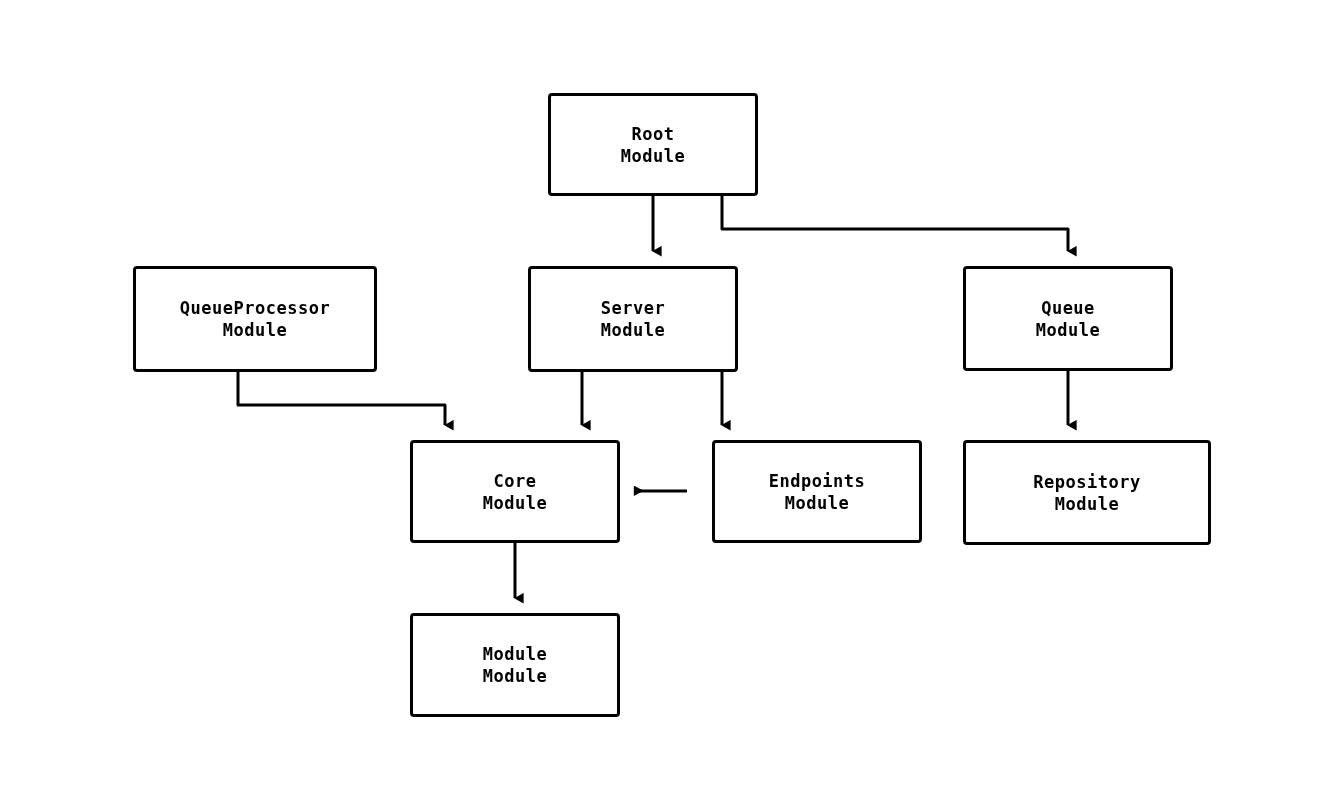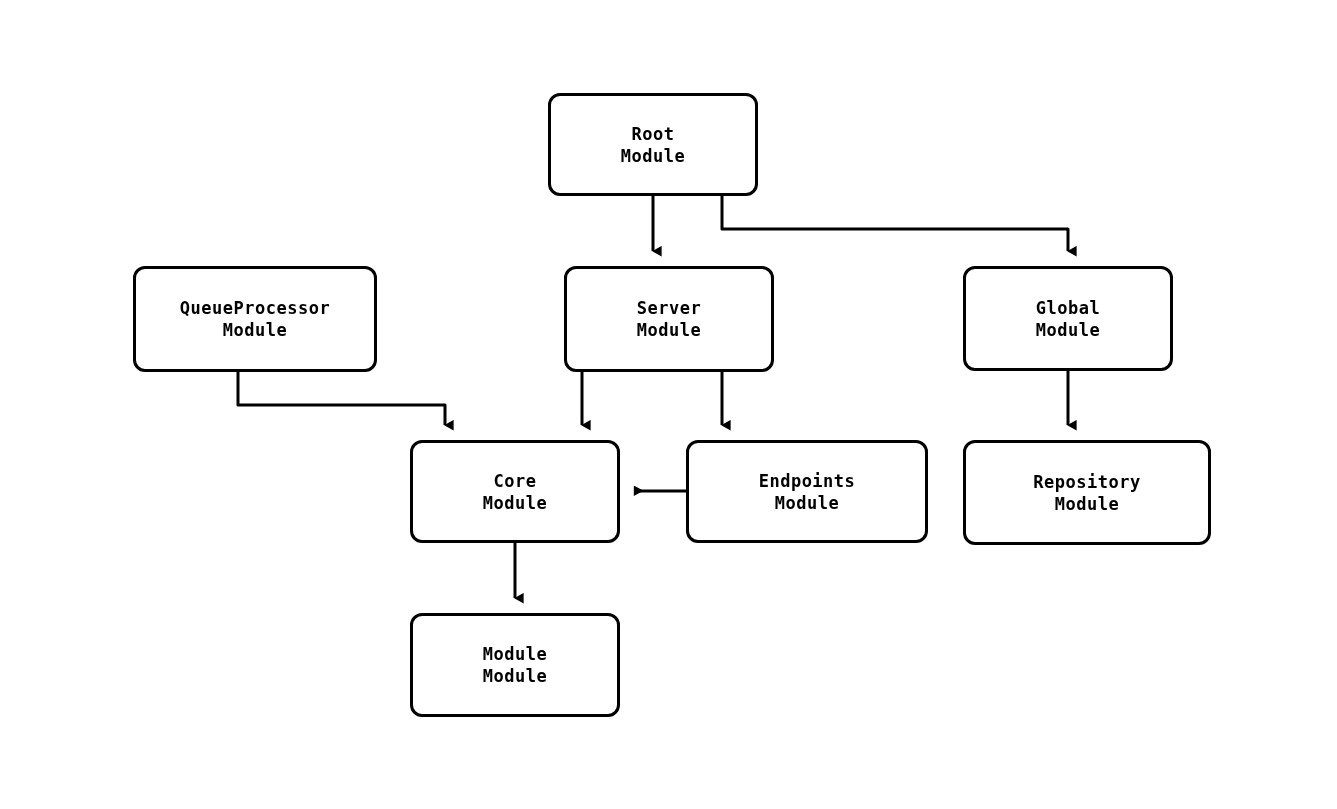--- a/index.html
+++ b/index.html
@@ -23,21 +23,21 @@
     position: absolute;
     left: 0;
     top: 0;
     width: 1337px;
     height: 809px;
   }
   .node {
     position: absolute;
     box-sizing: border-box;
     border: 3px solid #000000;
-    border-radius: 12px;
+    border-radius: 4px;
     background: #ffffff;
     display: flex;
     flex-direction: column;
     align-items: center;
     justify-content: center;
     text-align: center;
     z-index: 2;
   }
   .node-line {
     font-family: "DejaVu Sans Mono", "Liberation Mono", monospace;
@@ -84,36 +84,36 @@
   <div class="node" style="left:548px; top:93px; width:210px; height:103px;">
     <div class="node-line">Root</div>
     <div class="node-line">Module</div>
   </div>
 
   <div class="node" style="left:133px; top:266px; width:244px; height:106px;">
     <div class="node-line">QueueProcessor</div>
     <div class="node-line">Module</div>
   </div>
 
-  <div class="node" style="left:564px; top:266px; width:210px; height:106px;">
+  <div class="node" style="left:528px; top:266px; width:210px; height:106px;">
     <div class="node-line">Server</div>
     <div class="node-line">Module</div>
   </div>
 
   <div class="node" style="left:963px; top:266px; width:210px; height:105px;">
-    <div class="node-line">Global</div>
+    <div class="node-line">Queue</div>
     <div class="node-line">Module</div>
   </div>
 
   <div class="node" style="left:410px; top:440px; width:210px; height:103px;">
     <div class="node-line">Core</div>
     <div class="node-line">Module</div>
   </div>
 
-  <div class="node" style="left:686px; top:440px; width:242px; height:103px;">
+  <div class="node" style="left:712px; top:440px; width:210px; height:103px;">
     <div class="node-line">Endpoints</div>
     <div class="node-line">Module</div>
   </div>
 
   <div class="node" style="left:963px; top:440px; width:248px; height:105px;text-align:right;">
     <div class="node-line">Repository</div>
     <div class="node-line">Module</div>
   </div>
 
   <div class="node" style="left:410px; top:613px; width:210px; height:104px;">

